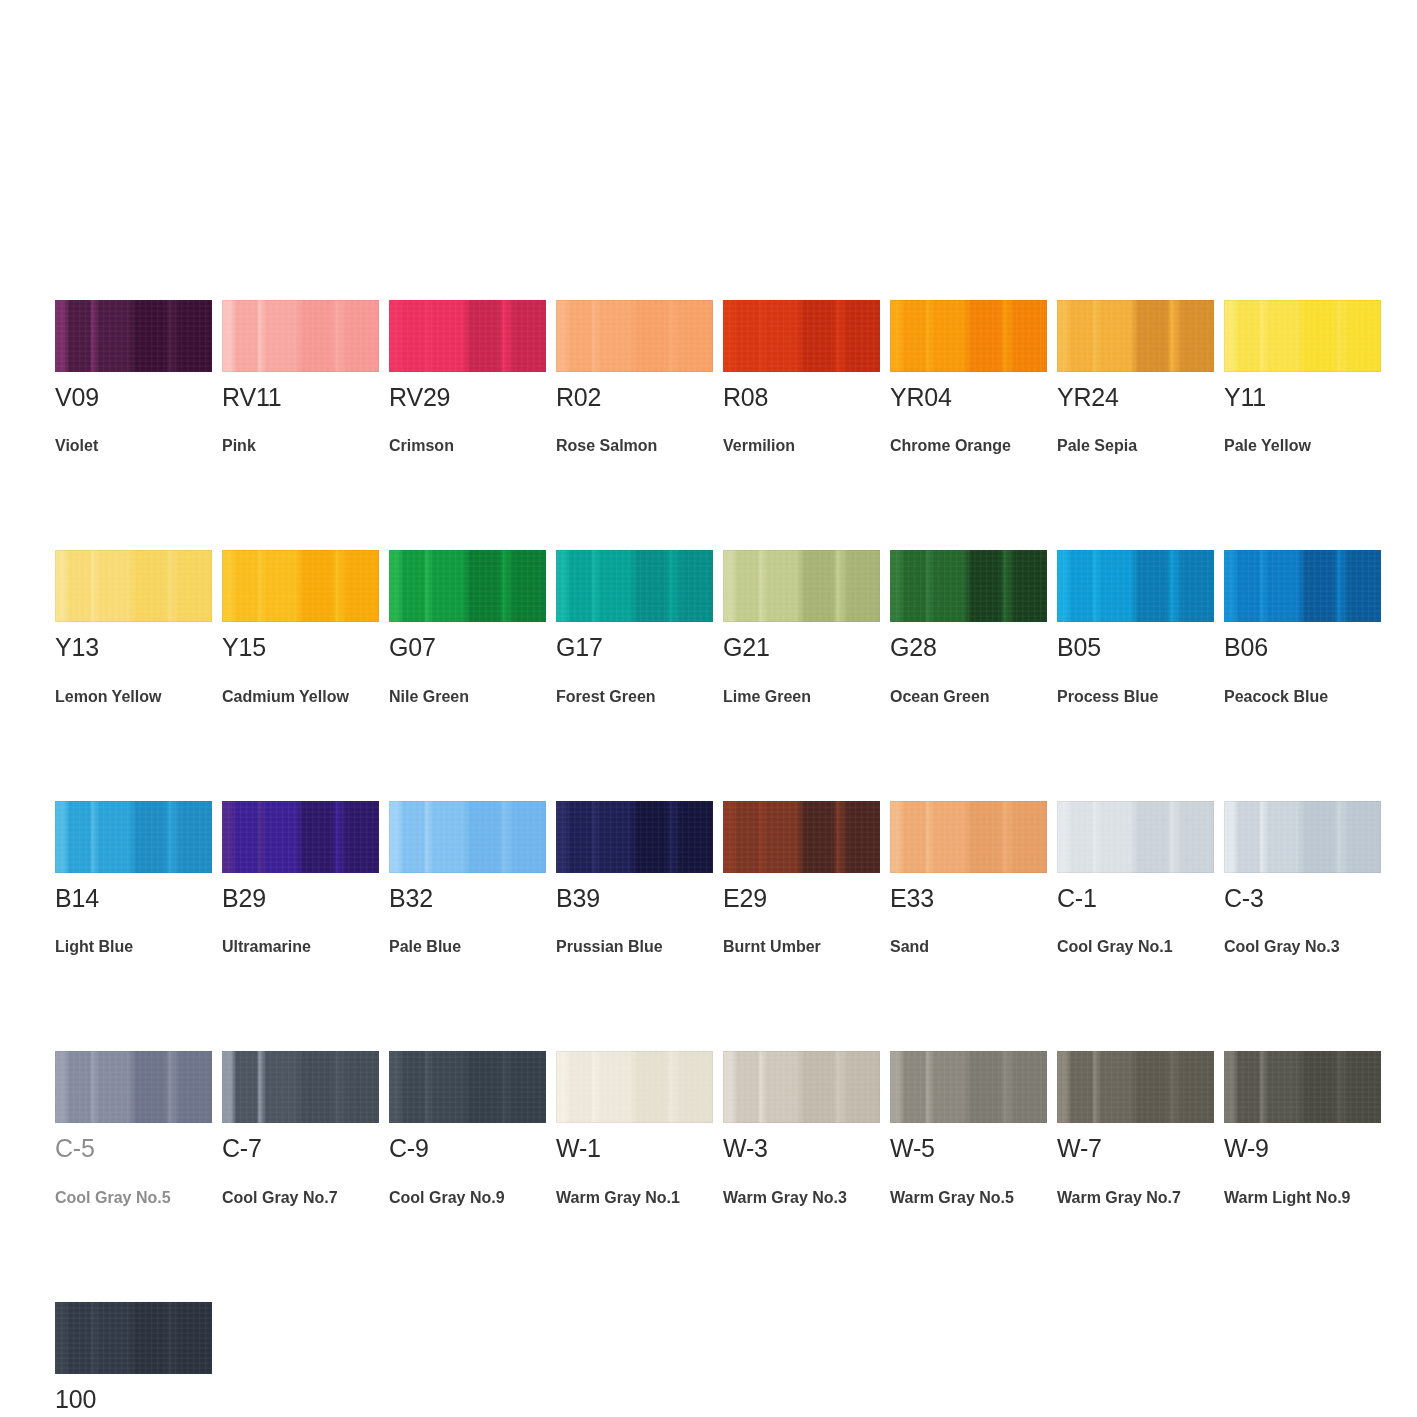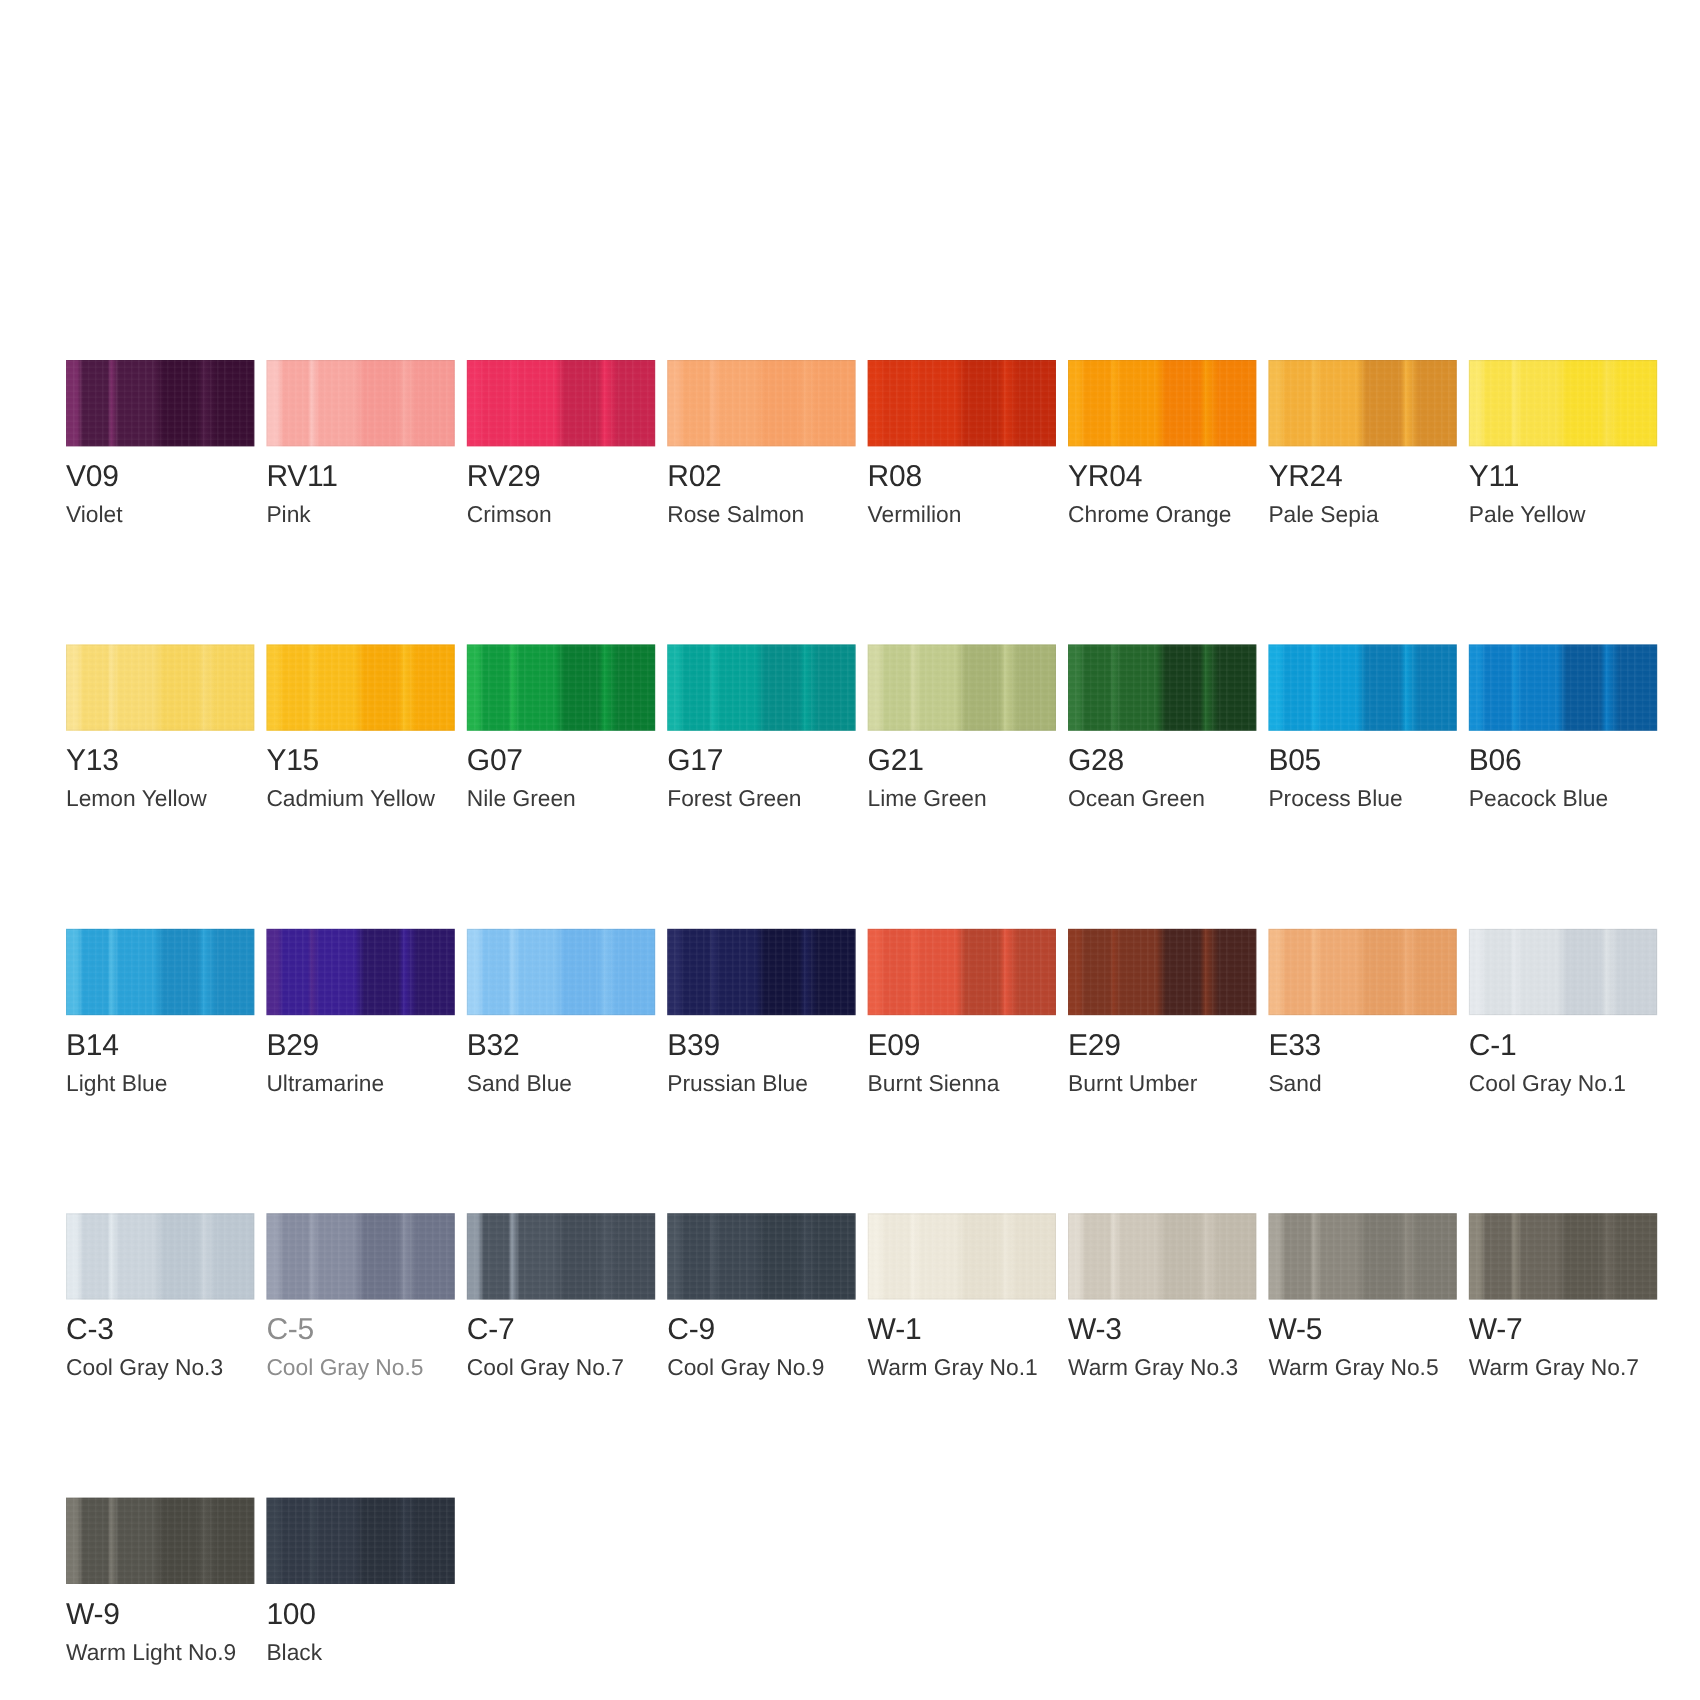--- a/index.html
+++ b/index.html
@@ -75,23 +75,23 @@
   .swatch-code {
     margin-top: 12px;
     font-size: 25px;
     font-weight: normal;
     letter-spacing: -0.2px;
     color: #2b2b2b;
     line-height: 1.05;
   }
 
   .swatch-name {
-    margin-top: 9px;
-    font-size: 19px;
-    font-weight: normal;
+    margin-top: 26px;
+    font-size: 16px;
+    font-weight: bold;
     color: #3a3a3a;
     line-height: 1.2;
   }
 
   .swatch-cell.muted .swatch-code,
   .swatch-cell.muted .swatch-name {
     color: #8d8d8d;
   }
 </style>
 </head>
@@ -242,39 +242,31 @@
         </div>
         <div class="swatch-code">B29</div>
         <div class="swatch-name">Ultramarine</div>
       </div>
       <div class="swatch-cell">
         <div class="swatch-chip" style="background: linear-gradient(90deg, rgb(158, 210, 247) 0%, rgb(158, 210, 247) 6%, rgb(130, 194, 242) 9%, rgb(130, 194, 242) 22%, rgb(158, 210, 247) 24%, rgb(130, 194, 242) 28%, rgb(130, 194, 242) 47%, rgb(112, 182, 238) 52%, rgb(112, 182, 238) 70%, rgb(130, 194, 242) 73%, rgb(112, 182, 238) 80%, rgb(112, 182, 238) 100%);">
           <div class="grain"></div>
           <div class="edge"></div>
         </div>
         <div class="swatch-code">B32</div>
-        <div class="swatch-name">Sand Blue</div>
+        <div class="swatch-name">Pale Blue</div>
       </div>
       <div class="swatch-cell">
         <div class="swatch-chip" style="background: linear-gradient(90deg, rgb(40, 42, 99) 0%, rgb(40, 42, 99) 6%, rgb(29, 31, 85) 9%, rgb(29, 31, 85) 22%, rgb(40, 42, 99) 24%, rgb(29, 31, 85) 28%, rgb(29, 31, 85) 47%, rgb(20, 20, 60) 52%, rgb(20, 20, 60) 70%, rgb(29, 31, 85) 73%, rgb(20, 20, 60) 80%, rgb(20, 20, 60) 100%);">
           <div class="grain"></div>
           <div class="edge"></div>
         </div>
         <div class="swatch-code">B39</div>
         <div class="swatch-name">Prussian Blue</div>
       </div>
       <div class="swatch-cell">
-        <div class="swatch-chip" style="background: linear-gradient(90deg, rgb(236, 95, 69) 0%, rgb(236, 95, 69) 6%, rgb(226, 84, 60) 9%, rgb(226, 84, 60) 22%, rgb(236, 95, 69) 24%, rgb(226, 84, 60) 28%, rgb(226, 84, 60) 47%, rgb(184, 69, 47) 52%, rgb(184, 69, 47) 70%, rgb(226, 84, 60) 73%, rgb(184, 69, 47) 80%, rgb(184, 69, 47) 100%);">
-          <div class="grain"></div>
-          <div class="edge"></div>
-        </div>
-        <div class="swatch-code">E09</div>
-        <div class="swatch-name">Burnt Sienna</div>
-      </div>
-      <div class="swatch-cell">
         <div class="swatch-chip" style="background: linear-gradient(90deg, rgb(141, 58, 35) 0%, rgb(141, 58, 35) 6%, rgb(123, 53, 34) 9%, rgb(123, 53, 34) 22%, rgb(141, 58, 35) 24%, rgb(123, 53, 34) 28%, rgb(123, 53, 34) 47%, rgb(75, 37, 32) 52%, rgb(75, 37, 32) 70%, rgb(123, 53, 34) 73%, rgb(75, 37, 32) 80%, rgb(75, 37, 32) 100%);">
           <div class="grain"></div>
           <div class="edge"></div>
         </div>
         <div class="swatch-code">E29</div>
         <div class="swatch-name">Burnt Umber</div>
       </div>
       <div class="swatch-cell">
         <div class="swatch-chip" style="background: linear-gradient(90deg, rgb(245, 187, 136) 0%, rgb(245, 187, 136) 6%, rgb(239, 171, 116) 9%, rgb(239, 171, 116) 22%, rgb(245, 187, 136) 24%, rgb(239, 171, 116) 28%, rgb(239, 171, 116) 47%, rgb(231, 159, 101) 52%, rgb(231, 159, 101) 70%, rgb(239, 171, 116) 73%, rgb(231, 159, 101) 80%, rgb(231, 159, 101) 100%);">
           <div class="grain"></div>

